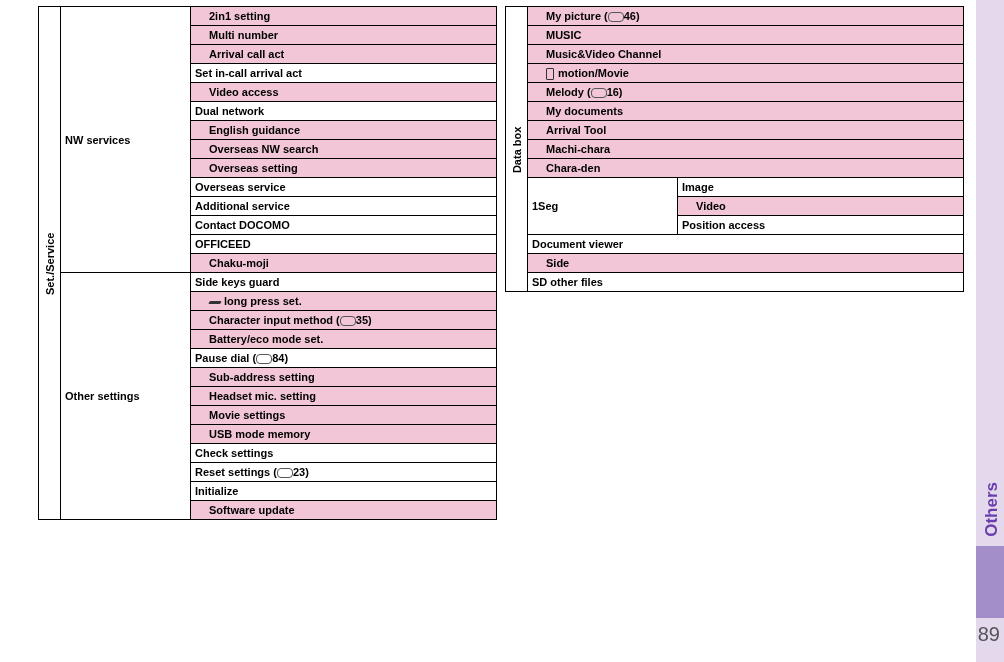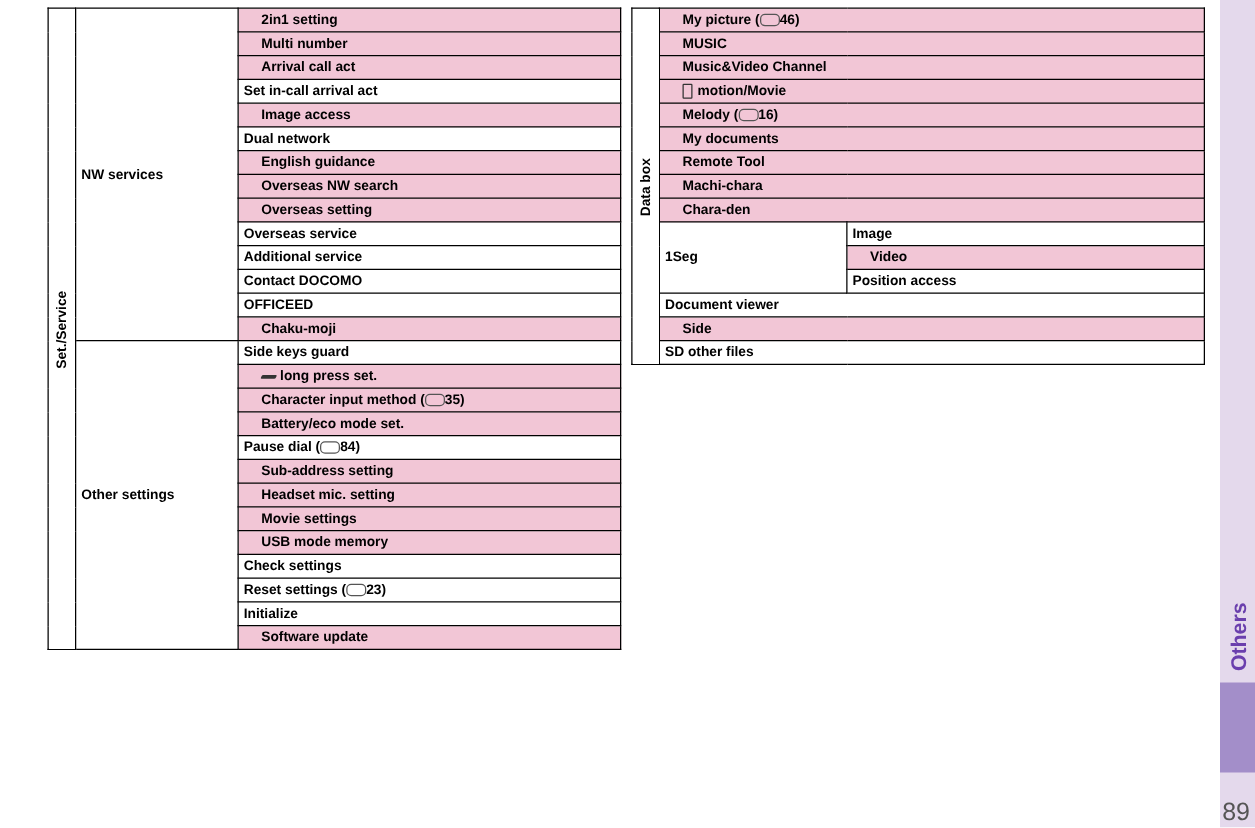--- a/index.html
+++ b/index.html
@@ -34,21 +34,21 @@
     position: absolute;
     right: 0;
     bottom: 44px;
     width: 28px;
     height: 72px;
     background: #a38ec9;
   }
   .page-number {
     position: absolute;
     right: 4px;
-    bottom: 0;
+    bottom: 16px;
     font-size: 20px;
     color: #555;
   }
   .content {
     position: absolute;
     top: 6px;
     left: 38px;
     right: 40px;
     display: flex;
     gap: 8px;
@@ -143,21 +143,21 @@
           <tr>
             <td class="pink">Multi number</td>
           </tr>
           <tr>
             <td class="pink">Arrival call act</td>
           </tr>
           <tr>
             <td class="white">Set in-call arrival act</td>
           </tr>
           <tr>
-            <td class="pink">Image access</td>
+            <td class="pink">Video access</td>
           </tr>
           <tr>
             <td class="white">Dual network</td>
           </tr>
           <tr>
             <td class="pink">English guidance</td>
           </tr>
           <tr>
             <td class="pink">Overseas NW search</td>
           </tr>
@@ -244,21 +244,21 @@
           <tr>
             <td class="pink" colspan="2"><span class="icon-phone"></span> motion/Movie</td>
           </tr>
           <tr>
             <td class="pink" colspan="2">Melody (<span class="icon-menu"></span>16)</td>
           </tr>
           <tr>
             <td class="pink" colspan="2">My documents</td>
           </tr>
           <tr>
-            <td class="pink" colspan="2">Remote Tool</td>
+            <td class="pink" colspan="2">Arrival Tool</td>
           </tr>
           <tr>
             <td class="pink" colspan="2">Machi-chara</td>
           </tr>
           <tr>
             <td class="pink" colspan="2">Chara-den</td>
           </tr>
           <tr>
             <td class="white" rowspan="3">1Seg</td>
             <td class="white">Image</td>

